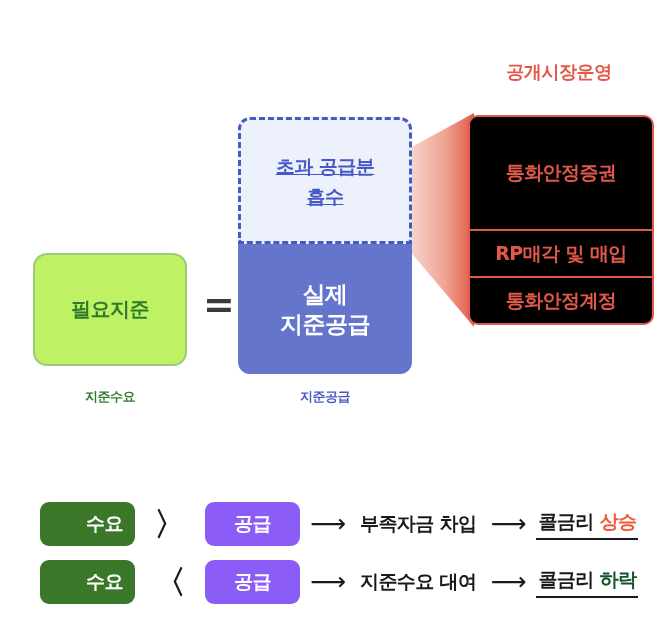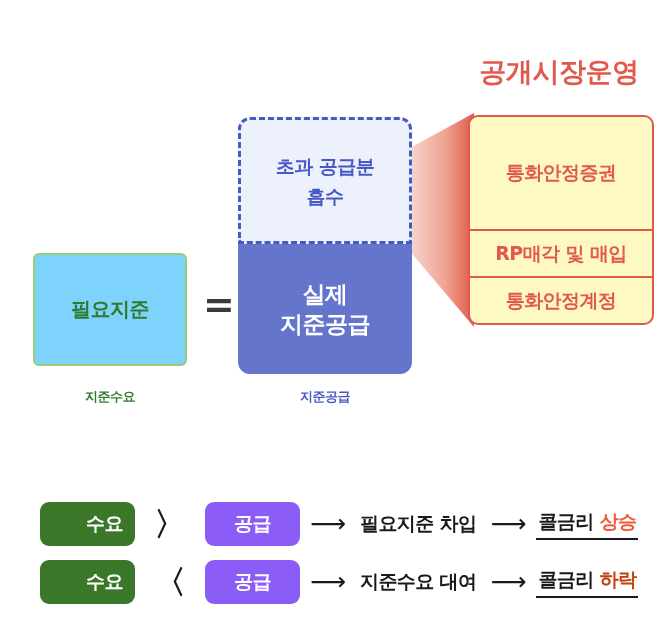--- a/index.html
+++ b/index.html
@@ -23,36 +23,36 @@
   }
 
   
   .omo-title {
     position: absolute;
     left: 460px;
     top: 58px;
     width: 198px;
     text-align: center;
     color: #E2584A;
-    font-size: 27px;
+    font-size: 18px;
     font-weight: bold;
     letter-spacing: -0.4px;
     line-height: 28px;
   }
 
   
   .omo-box {
     position: absolute;
     left: 468px;
     top: 115px;
     width: 186px;
     height: 210px;
     border: 2.5px solid #E2584A;
     border-radius: 10px;
-    background: #fef9c3;
+    background: #000000;
     box-sizing: border-box;
     display: flex;
     flex-direction: column;
     z-index: 4;
   }
   .omo-row {
     display: flex;
     align-items: center;
     justify-content: center;
     color: #E2584A;
@@ -95,20 +95,21 @@
     background: #EDF1FB;
     display: flex;
     align-items: center;
     justify-content: center;
     text-align: center;
     color: #4659C4;
     font-size: 19px;
     font-weight: bold;
     letter-spacing: -0.5px;
     line-height: 30px;
+    text-decoration: underline;
   }
   .actual-box {
     position: absolute;
     left: 0; top: 127px;
     width: 174px;
     height: 130px;
     box-sizing: border-box;
     background: #6575CC;
     border-radius: 0 0 12px 12px;
     display: flex;
@@ -139,22 +140,22 @@
 
   
   .demand-box {
     position: absolute;
     left: 33px;
     top: 253px;
     width: 154px;
     height: 113px;
     box-sizing: border-box;
     border: 2.5px solid #9CCB76;
-    border-radius: 6px;
-    background: #7dd3fc;
+    border-radius: 14px;
+    background: #bef264;
     display: flex;
     align-items: center;
     justify-content: center;
     color: #2F7A2C;
     font-size: 20px;
     font-weight: bold;
     letter-spacing: -0.5px;
   }
 
   
@@ -241,21 +242,21 @@
     flex: 0 0 auto;
     border-bottom: 2.5px solid #1A1A1A;
     padding: 0 2px 3px 2px;
     white-space: nowrap;
     font-size: 19px;
     font-weight: bold;
     letter-spacing: -0.6px;
   }
   .result .base { color: #1A1A1A; }
   .result .up   { color: #EE5B3F; }
-  .result .down { color: #c2410c; }
+  .result .down { color: #14532d; }
 </style>
 </head>
 <body>
 
 <div class="canvas">
 
   <div class="omo-title">공개시장운영</div>
 
   <svg class="funnel" viewBox="0 0 66 214" width="66" height="214" preserveAspectRatio="none">
     <defs>
@@ -294,21 +295,21 @@
   <div class="demand-box">필요지준</div>
 
   <div class="caption demand">지준수요</div>
   <div class="caption supply">지준공급</div>
 
   <div class="compare-row row0">
     <div class="pill green">수요</div>
     <div class="cmp-sign">〉</div>
     <div class="pill blue">공급</div>
     <div class="arrow">⟶</div>
-    <div class="phrase">필요지준 차입</div>
+    <div class="phrase">부족자금 차입</div>
     <div class="arrow">⟶</div>
     <div class="result">
       <span class="base">콜금리 </span><span class="up">상승</span>
     </div>
   </div>
 
   <div class="compare-row row1">
     <div class="pill green">수요</div>
     <div class="cmp-sign">〈</div>
     <div class="pill blue">공급</div>

